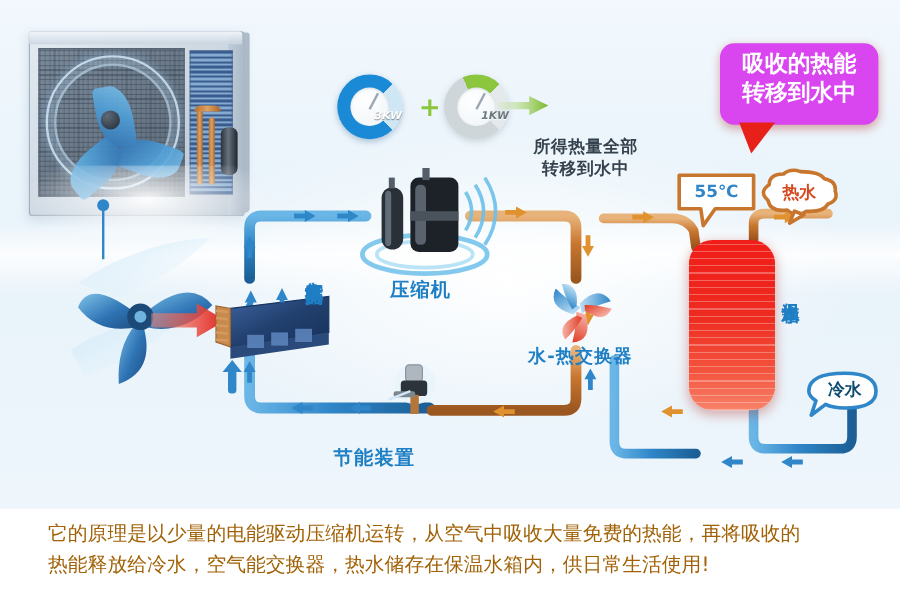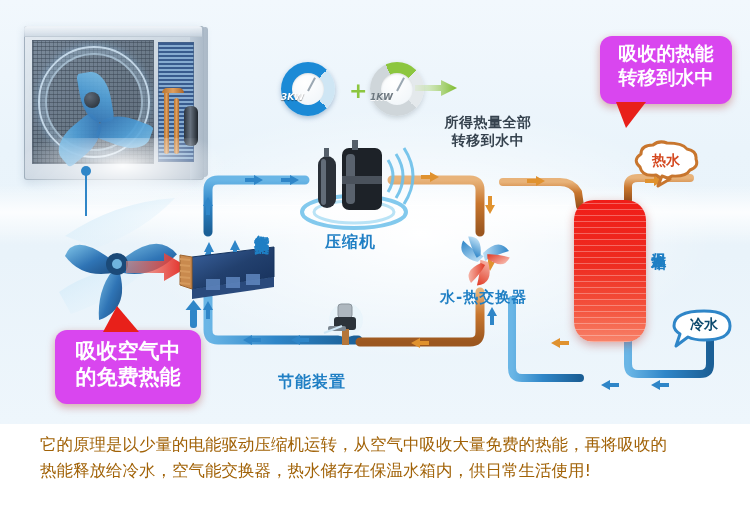--- a/index.html
+++ b/index.html
@@ -115,21 +115,21 @@
   .gauge .hole{
     position:absolute;left:11px;top:11px;width:32px;height:32px;border-radius:50%;
     background:radial-gradient(circle at 40% 30%,#ffffff,#eef4f8);
     box-shadow:inset 0 1px 2px rgba(0,0,0,.12);
   }
   .gauge .needle{
     position:absolute;left:26px;top:14px;width:2px;height:15px;background:#9aa7b2;
     transform-origin:50% 100%;transform:rotate(28deg);
   }
   .gauge .kw{
-    position:absolute;left:0;top:30px;width:54px;text-align:left;
+    position:absolute;left:0;top:30px;width:54px;text-align:right;
     font-size:9px;font-weight:bold;font-style:italic;color:#ffffff;
     text-shadow:0 1px 1px rgba(0,0,0,.45);
   }
   .gauge.g-grey .kw{color:#ffffff;text-shadow:0 1px 1px rgba(90,100,110,.8);}
   .gcap{
     position:absolute;font-size:14px;font-weight:bold;color:#35424e;
     text-align:center;letter-spacing:.5px;
   }
   .plus{
     position:absolute;left:349px;top:78px;font-size:22px;font-weight:bold;color:#8cc63f;
@@ -412,20 +412,26 @@
         <path d="M0 -6 Q16 -22 26 -8 Q12 -4 2 2 Z" fill="url(#sb)" transform="rotate(240)"></path>
         <path d="M-2 4 Q-20 12 -12 24 Q-2 14 2 6 Z" fill="url(#sr)"></path>
         <path d="M-2 4 Q-20 12 -12 24 Q-2 14 2 6 Z" fill="url(#sb)" transform="rotate(120)"></path>
         <path d="M-2 4 Q-20 12 -12 24 Q-2 14 2 6 Z" fill="url(#sr)" transform="rotate(240)"></path>
       </g>
     </svg>
   </div>
 
   <div class="tank"></div>
 
+  <div style="position:absolute;left:562px;top:142px;">
+    <svg width="72" height="48" viewBox="0 0 72 48">
+      <path d="M4 4 H66 V32 H34 L24 46 L22 32 H4 Z" fill="#ffffff" stroke="#c8762e" stroke-width="3" stroke-linejoin="round"></path>
+    </svg>
+    <div style="position:absolute;left:0;top:10px;width:70px;text-align:center;font-size:14px;font-weight:bold;color:#2f86c8;">55℃</div>
+  </div>
 
   <div style="position:absolute;left:634px;top:140px;">
     <svg width="66" height="48" viewBox="0 0 66 48">
       <path d="M33 3 q16 0 20 6 q10 2 9 10 q3 8 -6 11 q-4 7 -18 6 q-8 6 -16 -1 q-14 2 -16 -8 q-8 -7 1 -13 q0 -9 12 -9 q6 -5 14 -2 Z" fill="#ffffff" stroke="#c8762e" stroke-width="3" stroke-linejoin="round"></path>
       <path d="M28 36 l-4 10 l12 -7 z" fill="#ffffff" stroke="#c8762e" stroke-width="3" stroke-linejoin="round"></path>
     </svg>
     <div style="position:absolute;left:0;top:12px;width:64px;text-align:center;font-size:14px;font-weight:bold;color:#d4481f;">热水</div>
   </div>
 
   <div style="position:absolute;left:672px;top:308px;">
@@ -444,24 +450,19 @@
   <div class="lbl" style="left:440px;top:288px;font-size:15px;">水-热交换器</div>
 
   <div class="lbl lbl-v" style="left:650px;top:240px;font-size:15px;">保温水箱</div>
 
   <div class="callout" style="left:600px;top:36px;width:132px;height:62px;padding-top:6px;font-size:19px;">
     <div>吸收的热能</div>
     <div>转移到水中</div>
     <div class="tail" style="left:16px;top:66px;border-left:10px solid transparent;border-right:20px solid transparent;border-top:26px solid #e8201a;"></div>
   </div>
 
-  <div class="callout" style="left:55px;top:330px;width:146px;height:66px;padding-top:8px;font-size:21px;">
-    <div>吸收空气中</div>
-    <div>的免费热能</div>
-    <div class="tail" style="left:48px;top:-24px;border-left:14px solid transparent;border-right:22px solid transparent;border-bottom:26px solid #e8201a;"></div>
-  </div>
 
   <div class="para">
     <div>它的原理是以少量的电能驱动压缩机运转，从空气中吸收大量免费的热能，再将吸收的</div>
     <div>热能释放给冷水，空气能交换器，热水储存在保温水箱内，供日常生活使用!</div>
   </div>
 
 </div>
 
 </body></html>

